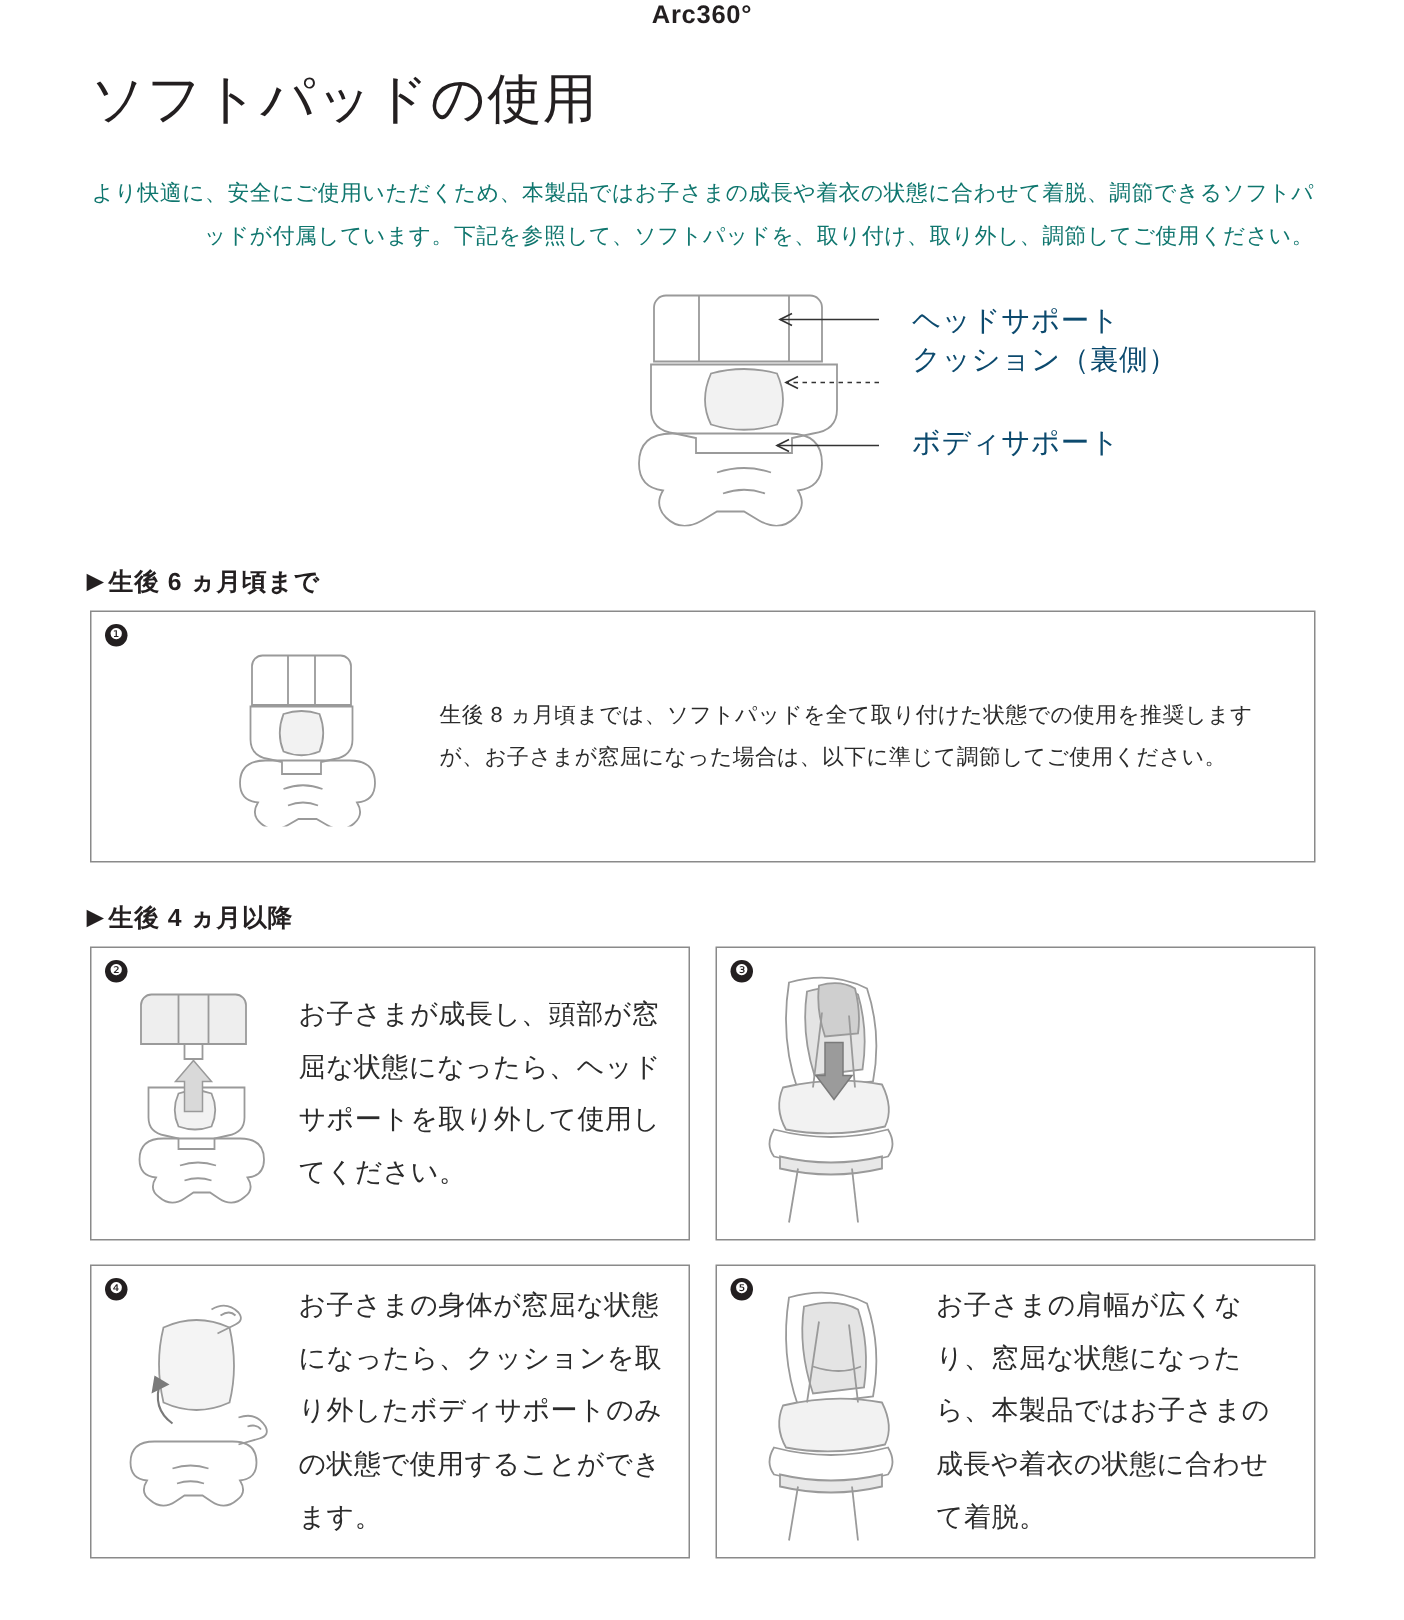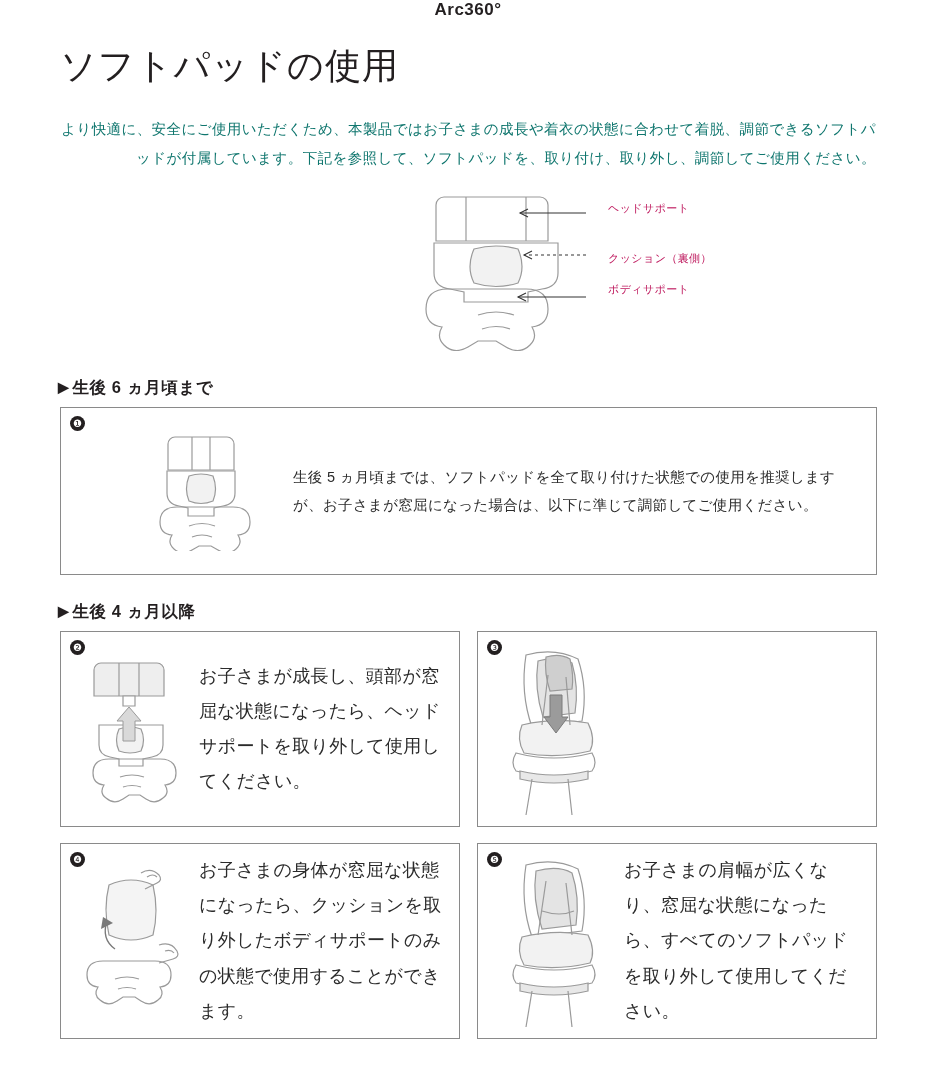--- a/index.html
+++ b/index.html
@@ -58,27 +58,27 @@
     width: 640px;
     height: 160px;
   }
   .parts-diagram .svgwrap {
     position: absolute;
     left: 0;
     top: 0;
   }
   .parts-label {
     position: absolute;
-    font-size: 11px;
+    font-size: 19px;
     letter-spacing: 0.4px;
-    color: #be185d;
+    color: #0c4a6e;
     white-space: nowrap;
   }
   .lbl-head { left: 460px; top: 10px; }
-  .lbl-cushion { left: 460px; top: 60px; }
+  .lbl-cushion { left: 460px; top: 36px; }
   .lbl-body { left: 460px; top: 91px; }
 
   
   .section-head {
     margin: 26px 0 8px 58px;
     font-size: 16.5px;
     font-weight: bold;
     letter-spacing: 0.6px;
     color: #231f20;
     display: flex;
@@ -217,21 +217,21 @@
             <line x1="53" y1="6" x2="53" y2="39"></line>
             <line x1="71" y1="6" x2="71" y2="39"></line>
             <path d="M28 40 h68 v22 q0 11 -12 13 l-9 2 v8 h-26 v-8 l-9 -2 q-12 -2 -12 -13 z"></path>
             <path d="M50 45 q12 -4 24 0 q5 13 0 25 q-12 5 -24 0 q-5 -12 0 -25 z" fill="#f2f2f2"></path>
             <path d="M38 76 q-17 0 -17 15 q0 12 12 13 q-5 8 2 14 q8 7 18 1 l7 -4 h12 l7 4 q10 6 18 -1 q7 -6 2 -14 q12 -1 12 -13 q0 -15 -17 -15 z"></path>
             <path d="M50 95 q13 -5 26 0"></path>
             <path d="M53 106 q10 -4 20 0"></path>
           </g>
         </svg>
       </div>
-      <div class="box-text">生後 5 ヵ月頃までは、ソフトパッドを全て取り付けた状態での使用を推奨しますが、お子さまが窓屈になった場合は、以下に準じて調節してご使用ください。</div>
+      <div class="box-text">生後 8 ヵ月頃までは、ソフトパッドを全て取り付けた状態での使用を推奨しますが、お子さまが窓屈になった場合は、以下に準じて調節してご使用ください。</div>
     </div>
   </div>
 
   <div class="section-head">
     <span class="tri">▶</span>
     <span>生後 4 ヵ月以降</span>
   </div>
 
   <div class="grid-row">
 
@@ -339,18 +339,18 @@
               <path d="M24 112 q38 10 76 0 q6 10 0 18 q-38 10 -76 0 q-6 -8 0 -18 z" fill="#ffffff"></path>
               <path d="M28 130 q34 8 68 0 v8 q-34 8 -68 0 z" fill="#e8e8e8"></path>
               <path d="M40 138 l-6 36"></path>
               <path d="M76 138 l4 36"></path>
               <path d="M54 28 l-8 54"></path>
               <path d="M74 30 l6 52"></path>
               <path d="M50 58 q18 6 32 0"></path>
             </g>
           </svg>
         </div>
-        <div class="box-text">お子さまの肩幅が広くなり、窓屈な状態になったら、すべてのソフトパッドを取り外して使用してください。</div>
+        <div class="box-text">お子さまの肩幅が広くなり、窓屈な状態になったら、本製品ではお子さまの成長や着衣の状態に合わせて着脱。</div>
       </div>
     </div>
   </div>
 
 </div>
 
 </body></html>

